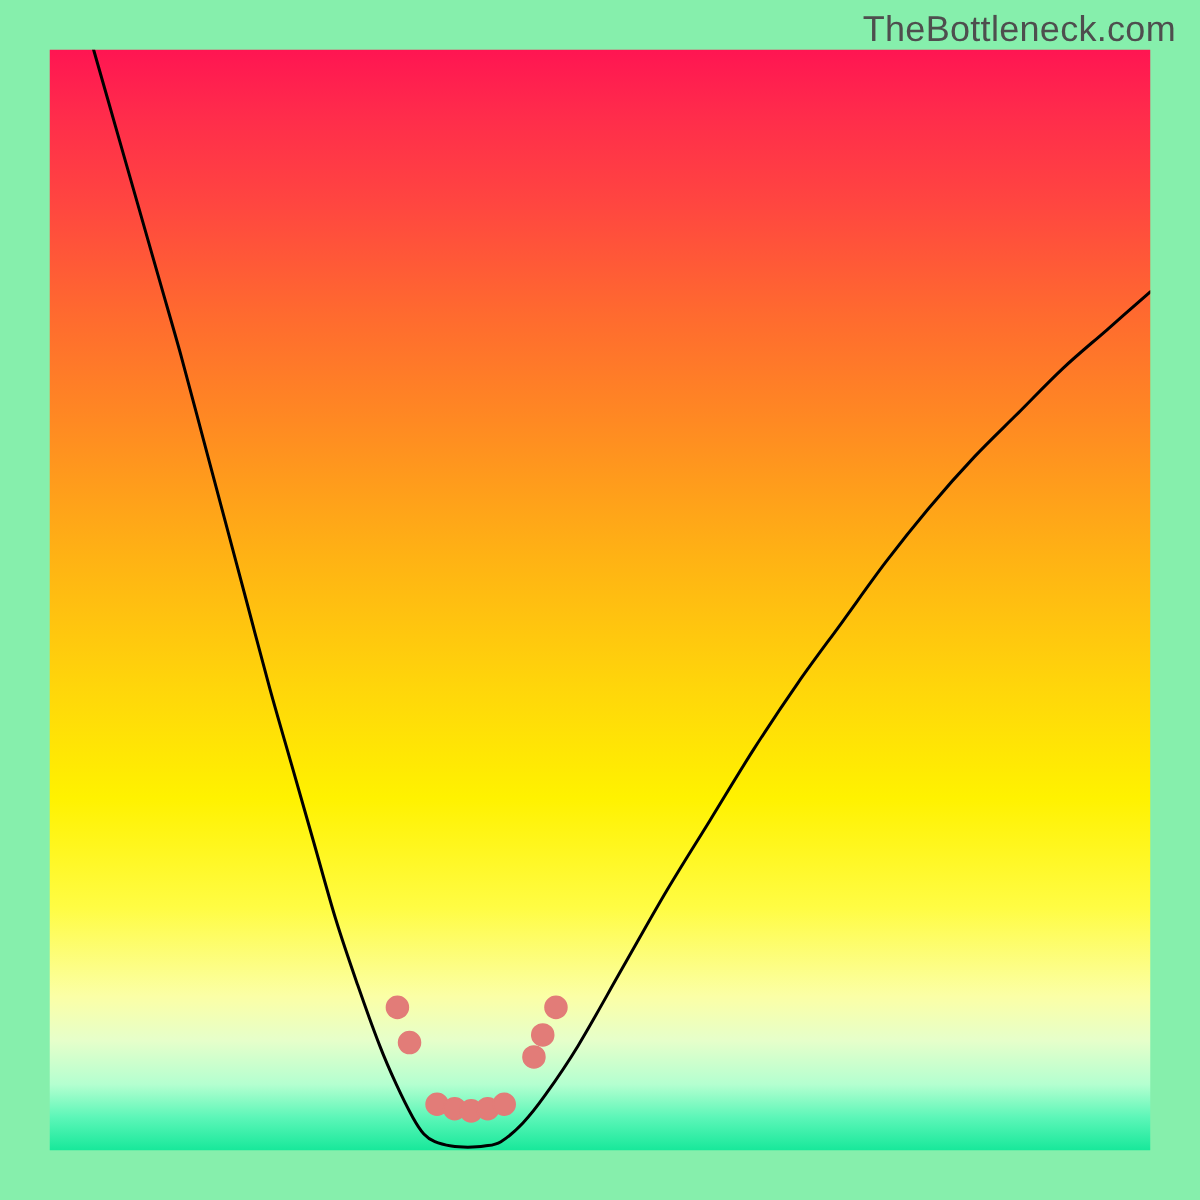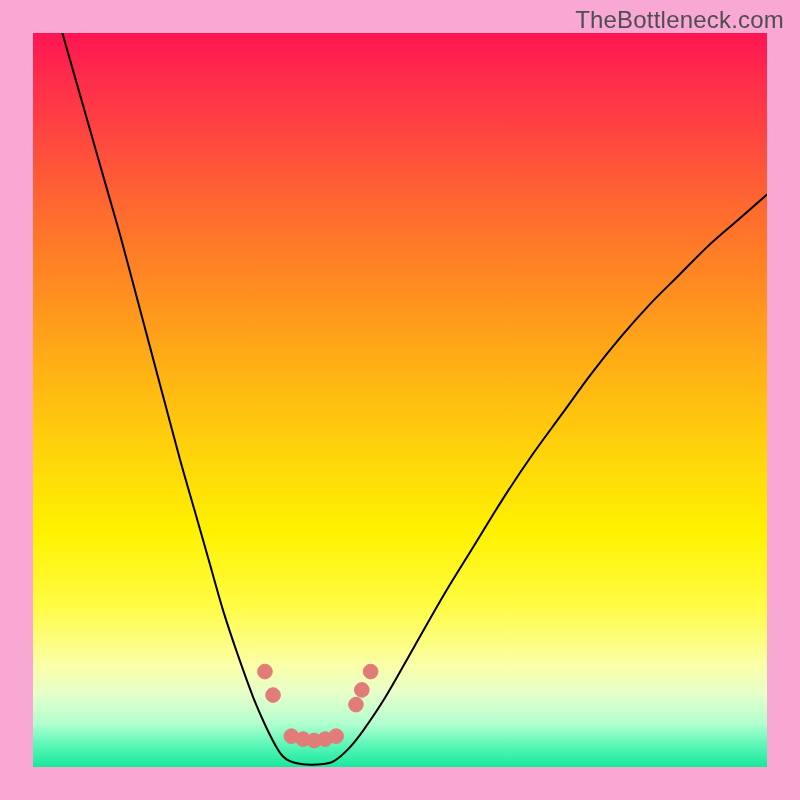--- a/index.html
+++ b/index.html
@@ -10,21 +10,21 @@
     background: #000;
     overflow: hidden;
     font-family: Arial, Helvetica, sans-serif;
   }
   .frame {
     position: absolute;
     left: 0;
     top: 0;
     width: 800px;
     height: 800px;
-    background: #f9a8d4;
+    background: #86efac;
   }
   .plot-area {
     position: absolute;
     left: 33px;
     top: 33px;
     width: 734px;
     height: 734px;
     overflow: hidden;
   }
   .gradient-bg {

